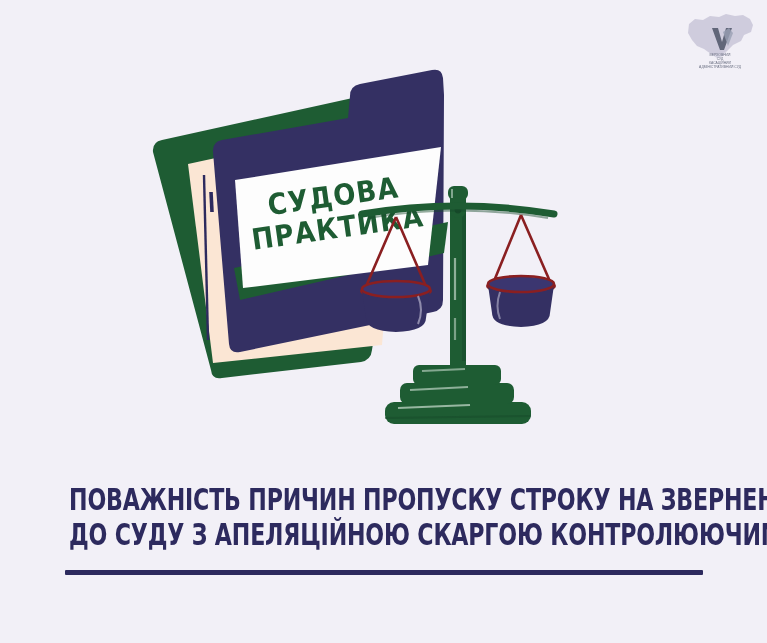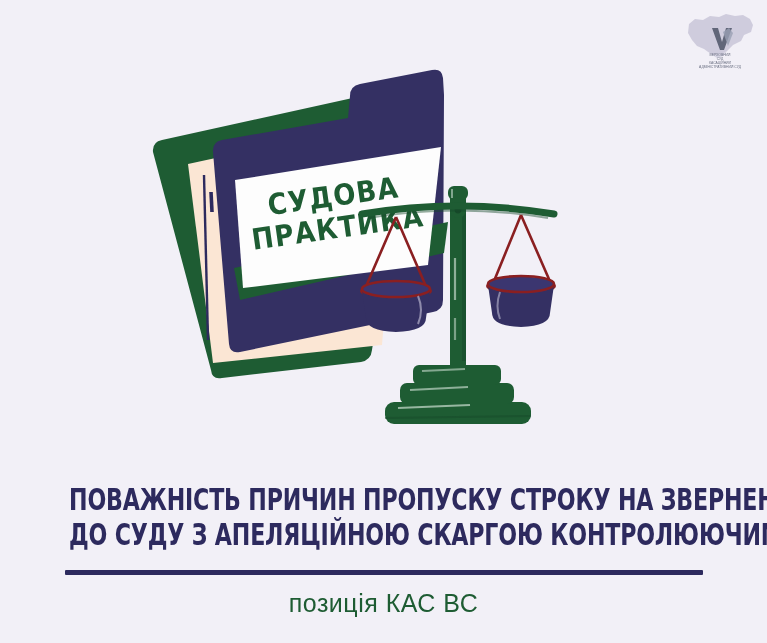--- a/index.html
+++ b/index.html
@@ -186,16 +186,15 @@
           <path d="M500 292 Q495 306 500 319" stroke="#d8d6e8" stroke-width="2" fill="none" opacity="0.5"></path>
         </g>
       </g>
     </svg>
   </div>
 
   <div id="caption">
     <div class="headline">ПОВАЖНІСТЬ ПРИЧИН ПРОПУСКУ СТРОКУ НА ЗВЕРНЕННЯ</div>
     <div class="headline">ДО СУДУ З АПЕЛЯЦІЙНОЮ СКАРГОЮ КОНТРОЛЮЮЧИМ ОРГАНОМ</div>
     <div id="divider"></div>
-    <div id="subtitle">позиція КАС ВС</div>
   </div>
 
 </div>
 
 </body></html>

